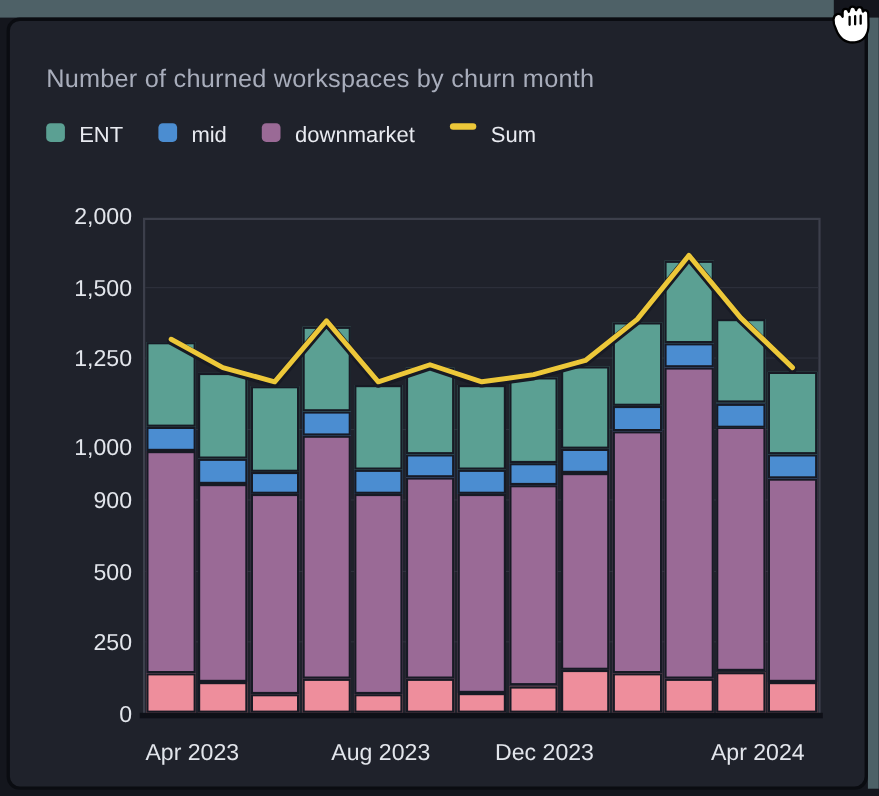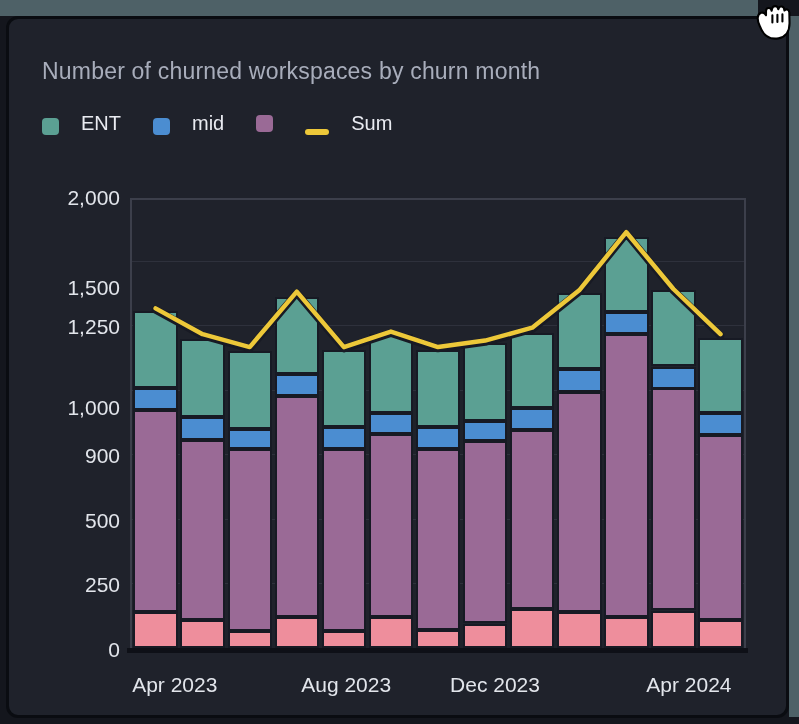--- a/index.html
+++ b/index.html
@@ -17,21 +17,21 @@
     box-sizing:border-box;z-index:1;
   }
   #title{
     position:absolute;left:42px;top:58px;z-index:2;
     font-size:23px;color:#a8adbb;letter-spacing:.2px;
   }
   #legend{
     position:absolute;left:42px;top:112px;z-index:2;
     display:flex;align-items:center;gap:32px;
   }
-  .legend-item{display:flex;align-items:flex-end;gap:22px;cursor:pointer;}
+  .legend-item{display:flex;align-items:flex-start;gap:13px;cursor:pointer;}
   .legend-item .swatch{width:17px;height:17px;border-radius:4px;}
   .legend-item .swatch.line{width:24px;height:6px;border-radius:3px;}
   .legend-item .lab{font-size:20px;color:#e9ebf1;}
   #plot{
     position:absolute;left:130px;top:198px;width:616px;height:452px;
     border:2px solid #3c3f4b;box-sizing:border-box;z-index:2;background:transparent;
   }
   .gridline{position:absolute;left:0;width:612px;height:1px;background:#2e313c;}
   .bar{position:absolute;top:0;bottom:0;}
   .seg{
@@ -69,30 +69,31 @@
     <div class="legend-item">
       <span class="swatch" style="background: rgb(91, 160, 147);"></span>
       <span class="lab">ENT</span>
     </div>
     <div class="legend-item">
       <span class="swatch" style="background: rgb(75, 141, 209);"></span>
       <span class="lab">mid</span>
     </div>
     <div class="legend-item">
       <span class="swatch" style="background: rgb(154, 106, 150);"></span>
+      <span class="lab">downmarket</span>
     </div>
     <div class="legend-item">
       <span class="swatch line" style="background: rgb(237, 200, 57);"></span>
       <span class="lab">Sum</span>
     </div>
   </div>
 
   <div id="y-axis">
       <div class="ylabel" style="top: 186px;">2,000</div>
-      <div class="ylabel" style="top: 250.6px; margin-top: 25px;">1,500</div>
+      <div class="ylabel" style="top: 250.6px;">1,500</div>
       <div class="ylabel" style="top: 315.1px;">1,250</div>
       <div class="ylabel" style="top: 379.7px; margin-top: 16px;">1,000</div>
       <div class="ylabel" style="top: 444.3px;">900</div>
       <div class="ylabel" style="top: 508.8px;">500</div>
       <div class="ylabel" style="top: 573.4px;">250</div>
       <div class="ylabel" style="top: 638px;">0</div>
     </div>
 
   <div id="plot">
     <div id="grid-layer">

